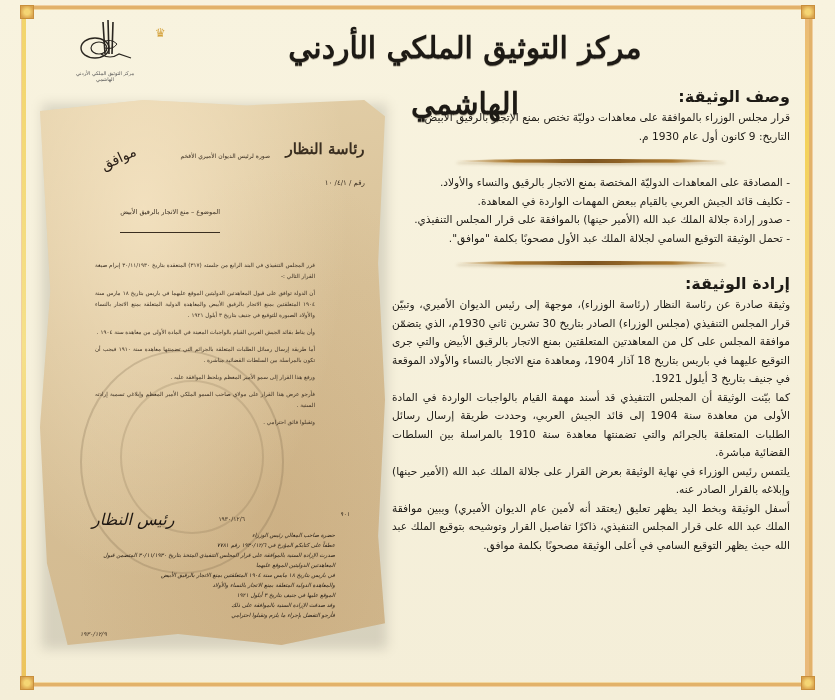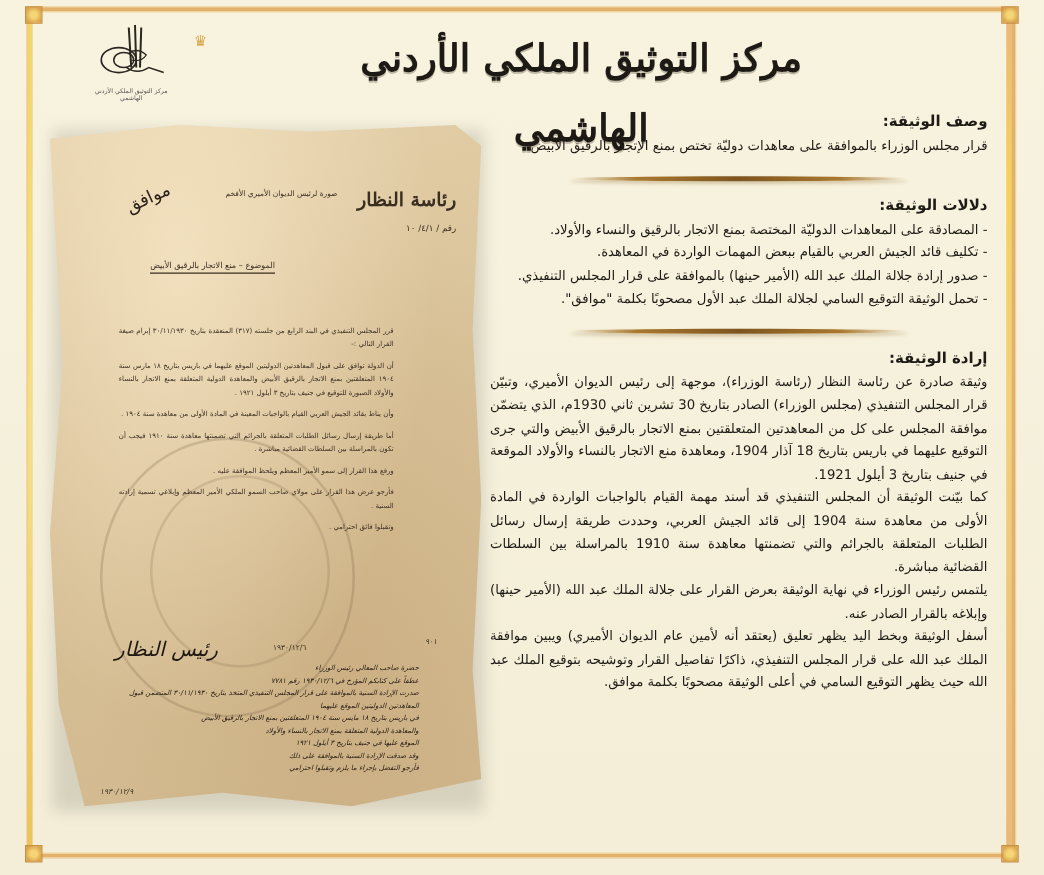--- a/index.html
+++ b/index.html
@@ -100,32 +100,32 @@
       border-radius: 50%;
     }
     .doc-watermark2 {
       position: absolute; left: 80px; top: 280px;
       width: 140px; height: 150px;
       border: 2px solid rgba(120,100,70,0.2);
       border-radius: 50%;
     }
     .doc-letterhead {
       position: absolute; right: 20px; top: 40px; width: 80px;
-      text-align: right; font-size: 15px; font-weight: bold;
-      font-family: "DejaVu Serif", serif; color: #3a2e20; margin-top: 11px;
+      text-align: center; font-size: 15px; font-weight: bold;
+      font-family: "DejaVu Serif", serif; color: #3a2e20;
     }
     .doc-date-ref { position: absolute; right: 20px; top: 79px; font-size: 7px; text-align: center; }
     .doc-top-center { position: absolute; right: 115px; top: 52px; font-size: 6px; }
     .doc-handnote {
       position: absolute; left: 60px; top: 50px; font-size: 14px;
       transform: rotate(-25deg); font-family: "DejaVu Serif", serif; color:#2b2018;
     }
     .doc-subject {
       position: absolute; right: 165px; top: 108px; font-size: 6.5px;
-      border-bottom: 1px solid #3a2e20; padding-bottom: 2px;
+      border-bottom: 1px solid #3a2e20; padding-bottom: 16px;
     }
     .doc-body {
       position: absolute; right: 70px; top: 160px; width: 220px;
       font-size: 5.6px; line-height: 11px; text-align: justify;
     }
     .doc-body p { margin: 0 0 6px 0; }
     .doc-bottom-date { position: absolute; right: 140px; top: 415px; font-size: 6px; }
     .doc-signature {
       position: absolute; left: 20px; top: 410px; font-size: 16px;
       font-family: "DejaVu Serif", serif; font-style: italic; color:#1e1712;margin-left:32px;
@@ -139,21 +139,21 @@
     .doc-side-num { position: absolute; left: 300px; top: 410px; font-size: 6px; font-style: italic; }
 
     
     .content {
       position: absolute; left: 392px; top: 88px; width: 398px;
       direction: rtl; text-align: right;
       color: #1e1b16;
       font-family: "DejaVu Sans", sans-serif;
     }
     .section-title {
-      font-size: 12px; font-weight: bold; margin: 0 0 2px 0; line-height: 18px;
+      font-size: 16px; font-weight: bold; margin: 0 0 2px 0; line-height: 18px;
     }
     .para {
       font-size: 10.6px; line-height: 18.5px; margin: 0;
     }
     .justify { text-align: justify; text-align-last: right; }
     .divider {
       height: 4px; margin: 14px auto 10px auto; width: 270px;
       background: linear-gradient(90deg, rgba(160,110,40,0) 0%, #a9782f 20%, #7e5520 50%, #a9782f 80%, rgba(160,110,40,0) 100%);
       border-radius: 50%;
       box-shadow: 0 2px 3px rgba(120,80,20,0.3);
@@ -222,26 +222,26 @@
       <p>وقد صدقت الإرادة السنية بالموافقة على ذلك</p>
       <p>فأرجو التفضل بإجراء ما يلزم وتقبلوا احترامي</p>
     </div>
     <div class="doc-hand-date">١٩٣٠/١٢/٩</div>
   </div>
 
   <div class="content">
     <section>
       <h2 class="section-title">وصف الوثيقة:</h2>
       <p class="para">قرار مجلس الوزراء بالموافقة على معاهدات دوليّة تختص بمنع الإتجار بالرقيق الأبيض.</p>
+      <p class="para">التاريخ: 9 كانون أول عام 1930 م.</p>
     </section>
 
     <div class="divider"></div>
 
     <section>
-      <h2 class="section-title">دلالات الوثيقة:</h2>
       <ul class="bullets">
         <li>- المصادقة على المعاهدات الدوليّة المختصة بمنع  الاتجار بالرقيق والنساء والأولاد.</li>
         <li>- تكليف قائد الجيش العربي بالقيام ببعض المهمات الواردة في المعاهدة.</li>
         <li>- صدور إرادة جلالة الملك عبد الله (الأمير حينها) بالموافقة على قرار المجلس التنفيذي.</li>
         <li>- تحمل الوثيقة التوقيع السامي لجلالة الملك عبد الأول مصحوبًا بكلمة "موافق".</li>
       </ul>
     </section>
 
     <div class="divider"></div>
 

